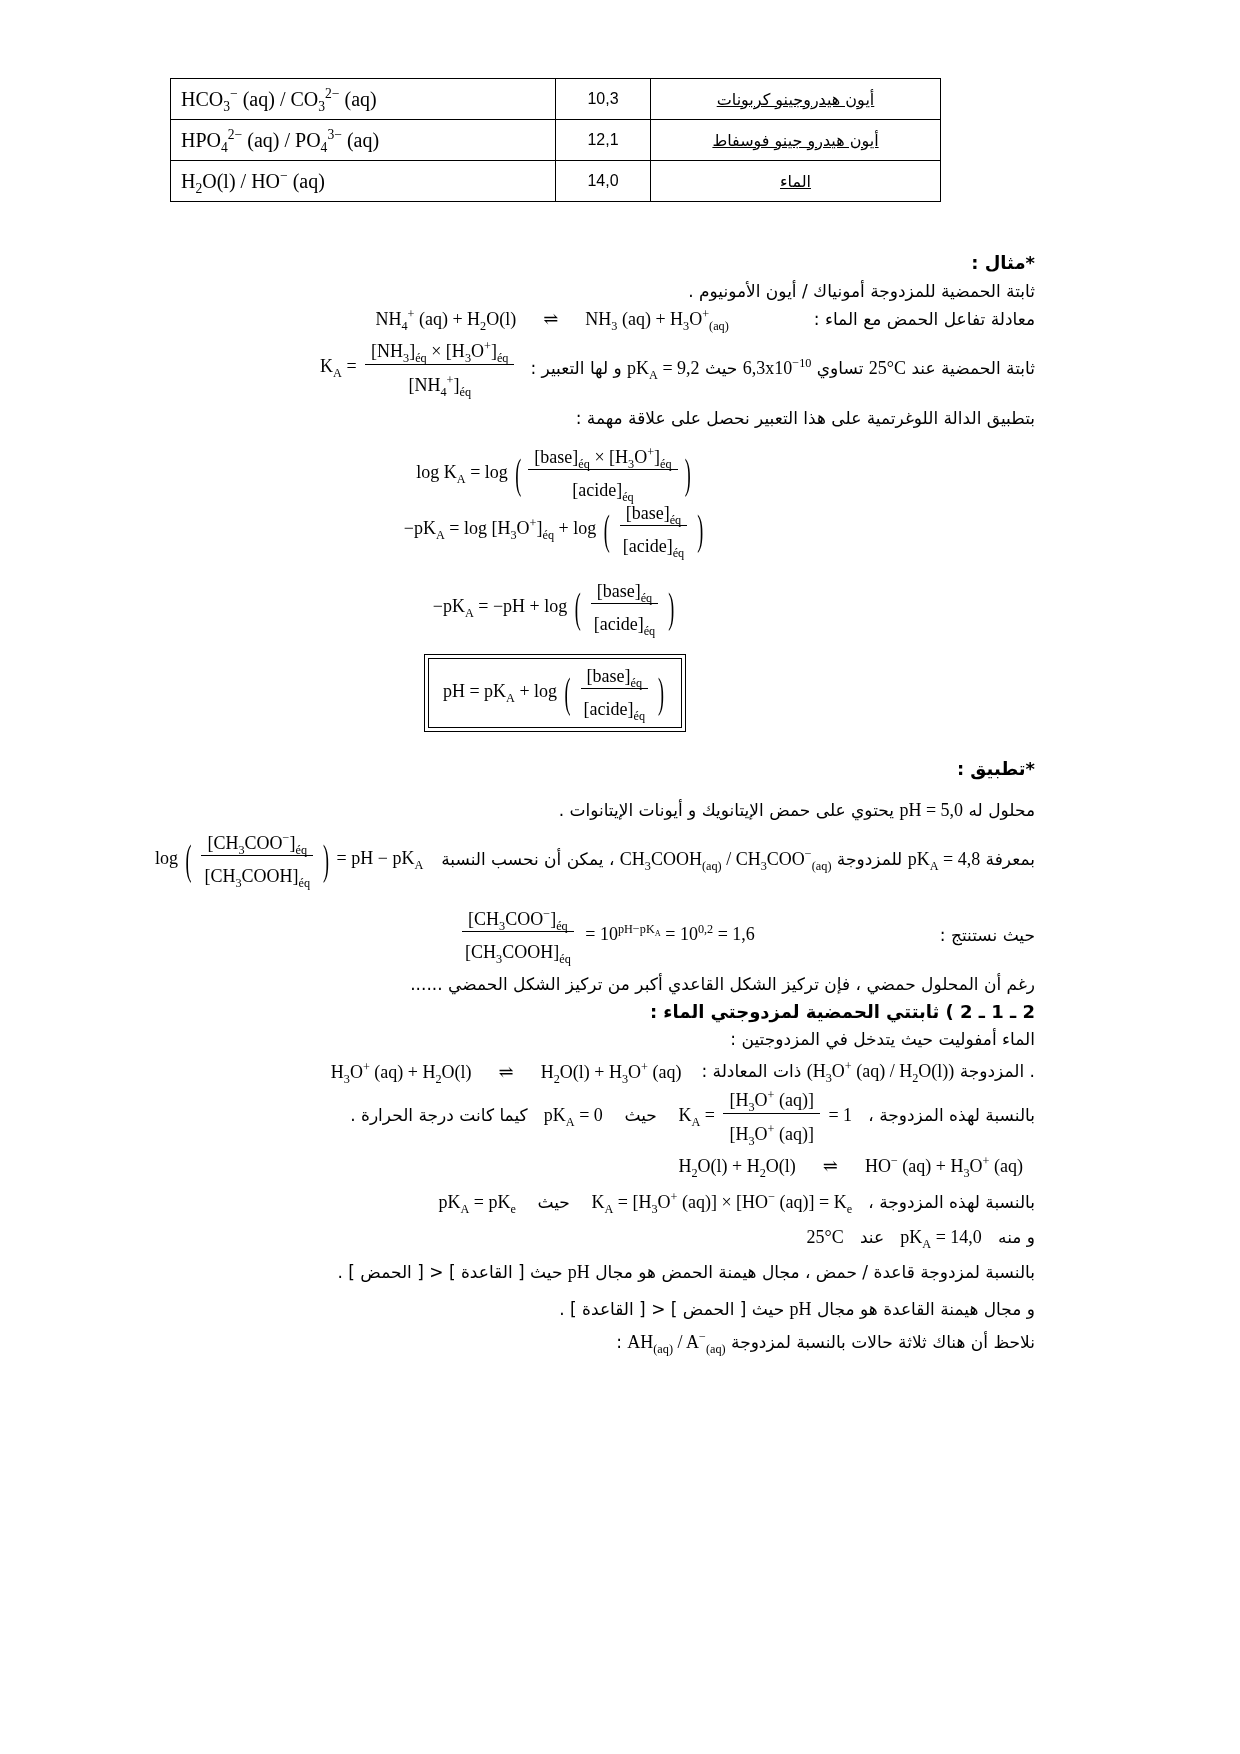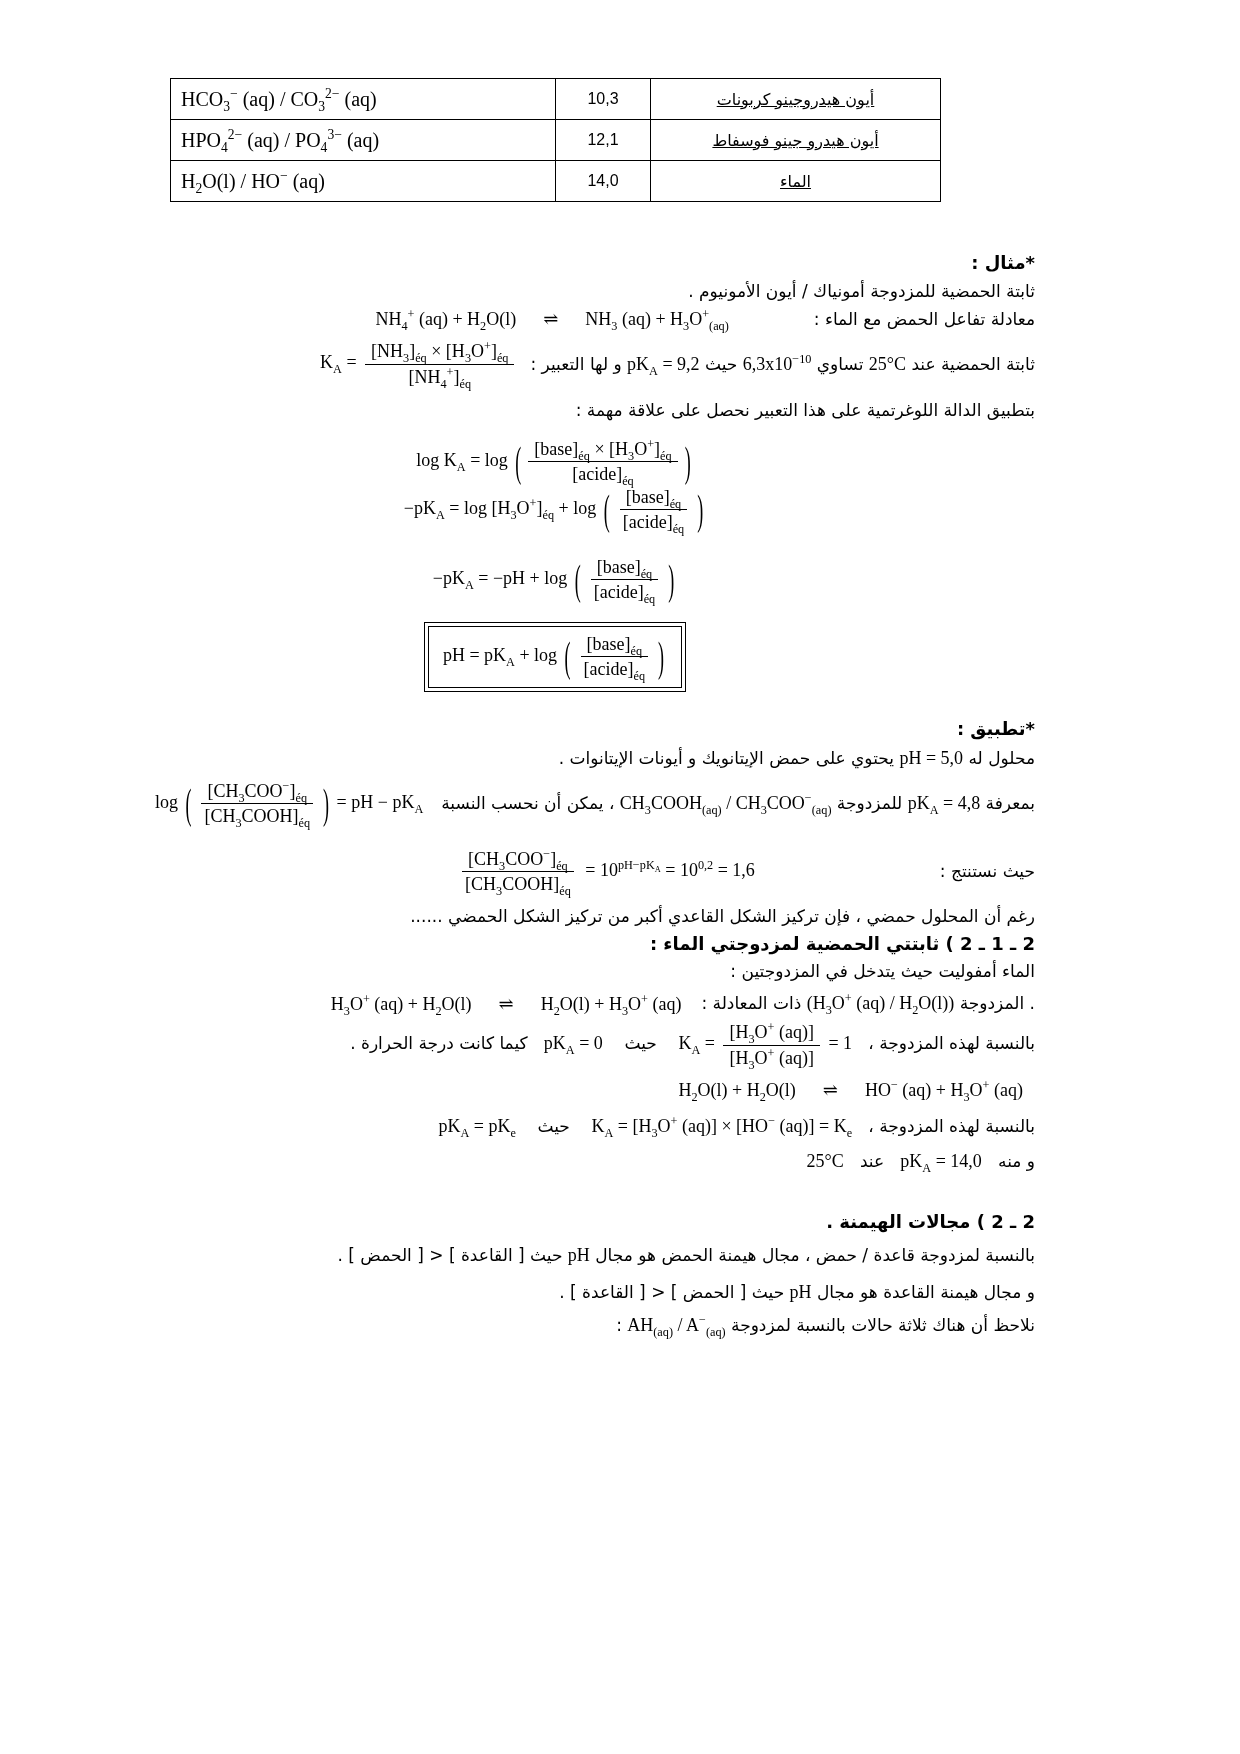--- a/index.html
+++ b/index.html
@@ -22,21 +22,21 @@
   
   .lbl-eq{display:flex;direction:rtl;align-items:center;justify-content:flex-start;font-size:17px;}
   .lbl-eq .ar-lbl{direction:rtl;text-align:right;line-height:1.5;}
   .eq{font-family:"Liberation Serif","DejaVu Serif",serif;direction:ltr;unicode-bidi:isolate;font-size:18px;white-space:nowrap;}
 
   
   .eq-center{text-align:center;}
   .eq-center .eq{display:inline-block;}
 
   
-  .frac{display:inline-flex;flex-direction:column;align-items:center;vertical-align:middle;margin:0 4px;line-height:1.25;text-align:center;}
+  .frac{display:inline-flex;flex-direction:column;align-items:center;vertical-align:middle;margin:0 4px;line-height:1.25;text-align:center;gap:8px;}
   .frac .num{border-bottom:1px solid #000;padding:0 6px 1px;}
   .frac .den{padding:1px 6px 0;}
   .bp{display:inline-block;transform:scaleY(2.3);vertical-align:middle;font-weight:300;margin:0 3px;line-height:1;}
   sub,sup{font-size:68%;line-height:0;}
   .eqbox{border:1px solid #000;outline:1px solid #000;outline-offset:3px;padding:6px 14px;}
 
   
   .footer{position:absolute;left:75px;right:205px;top:1462px;}
   .footer-rule{height:2px;border-top:3px solid #7b2022;border-bottom:1px solid #7b2022;}
   .footer-row{display:flex;justify-content:space-between;align-items:center;margin-top:5px;font-weight:bold;}
@@ -106,21 +106,21 @@
           </span><span class="bp">)</span></span>
     </div>
     <div class="eq-center" style="margin-top:22px">
       <span class="eq eqbox">pH = pK<sub>A</sub> + log <span class="bp">(</span><span class="frac">
             <span class="num">[base]<sub>éq</sub></span>
             <span class="den">[acide]<sub>éq</sub></span>
           </span><span class="bp">)</span></span>
     </div>
 
     <div class="h-ar" style="margin-top:28px">*تطبيق :</div>
-    <div class="ar-line" style="margin-top:4px">محلول له <span class="math">pH = 5,0</span> يحتوي على حمض الإيتانويك و أيونات الإيتانوات .</div>
+    <div class="ar-line" style="margin-top:16px">محلول له <span class="math">pH = 5,0</span> يحتوي على حمض الإيتانويك و أيونات الإيتانوات .</div>
 
     <div class="lbl-eq" style="margin-top:8px">
       <span class="ar-lbl">بمعرفة <span class="math">pK<sub>A</sub> = 4,8</span> للمزدوجة <span class="math">CH<sub>3</sub>COOH<sub>(aq)</sub> / CH<sub>3</sub>COO<sup>−</sup><sub>(aq)</sub></span> ، يمكن أن نحسب النسبة</span>
       <span class="eq" style="margin-right:18px">log <span class="bp">(</span><span class="frac">
             <span class="num">[CH<sub>3</sub>COO<sup>−</sup>]<sub>éq</sub></span>
             <span class="den">[CH<sub>3</sub>COOH]<sub>éq</sub></span>
           </span><span class="bp">)</span> = pH − pK<sub>A</sub></span>
     </div>
 
     <div class="lbl-eq" style="margin-top:20px">
@@ -145,21 +145,20 @@
             <span class="den">[H<sub>3</sub>O<sup>+</sup> (aq)]</span>
           </span> = 1</span> &nbsp;&nbsp; حيث &nbsp;&nbsp; <span class="math">pK<sub>A</sub> = 0</span> &nbsp; كيما كانت درجة الحرارة .</div>
 
     <div class="lbl-eq" style="margin-top:10px">
       <span class="eq" style="margin-right:12px">H<sub>2</sub>O(l) + H<sub>2</sub>O(l) &nbsp;&nbsp;&nbsp;&nbsp; ⇌ &nbsp;&nbsp;&nbsp;&nbsp; HO<sup>−</sup> (aq) + H<sub>3</sub>O<sup>+</sup> (aq)</span>
     </div>
     <div class="ar-line" style="margin-top:12px">بالنسبة لهذه المزدوجة ، &nbsp; <span class="math">K<sub>A</sub> = [H<sub>3</sub>O<sup>+</sup> (aq)] × [HO<sup>−</sup> (aq)] = K<sub>e</sub></span> &nbsp;&nbsp; حيث &nbsp;&nbsp; <span class="math">pK<sub>A</sub> = pK<sub>e</sub></span></div>
 
     <div class="ar-line" style="margin-top:8px">و منه &nbsp; <span class="math">pK<sub>A</sub> = 14,0</span> &nbsp; عند &nbsp; <span class="math">25°C</span></div>
 
-    <div class="h-ar" style="margin-top:34px">2 ـ 2 ) مجالات الهيمنة .</div>
     <div class="ar-line" style="margin-top:8px">بالنسبة لمزدوجة  قاعدة / حمض ، مجال هيمنة الحمض هو مجال <span class="math">pH</span> حيث [ القاعدة ] &lt; [ الحمض ] .</div>
     <div class="ar-line" style="margin-top:10px">و مجال هيمنة القاعدة هو مجال <span class="math">pH</span> حيث [ الحمض ] &lt; [ القاعدة ] .</div>
     <div class="ar-line" style="margin-top:6px">نلاحظ أن هناك ثلاثة حالات بالنسبة لمزدوجة <span class="math">AH<sub>(aq)</sub> / A<sup>−</sup><sub>(aq)</sub></span> :</div>
 
   </div>
 
   <div class="footer">
     <div class="footer-rule"></div>
     <div class="footer-row">
       <span class="footer-left">الأستاذ : عزيز العطور</span>

